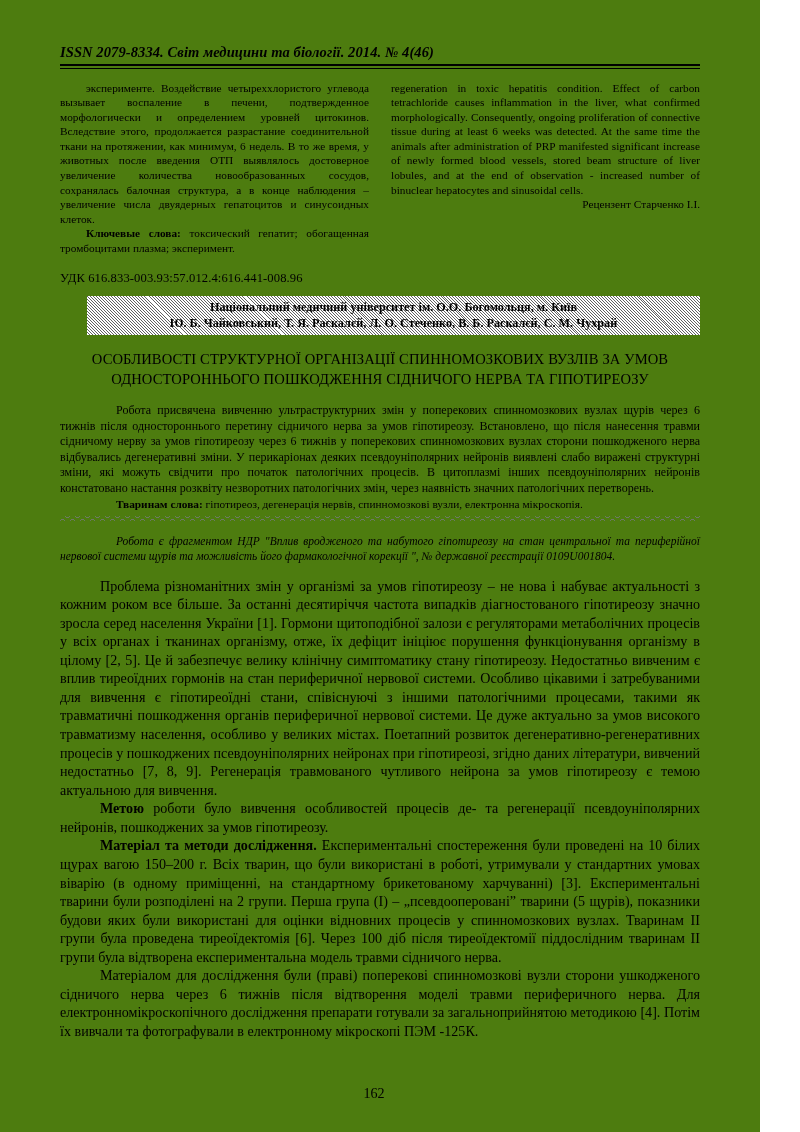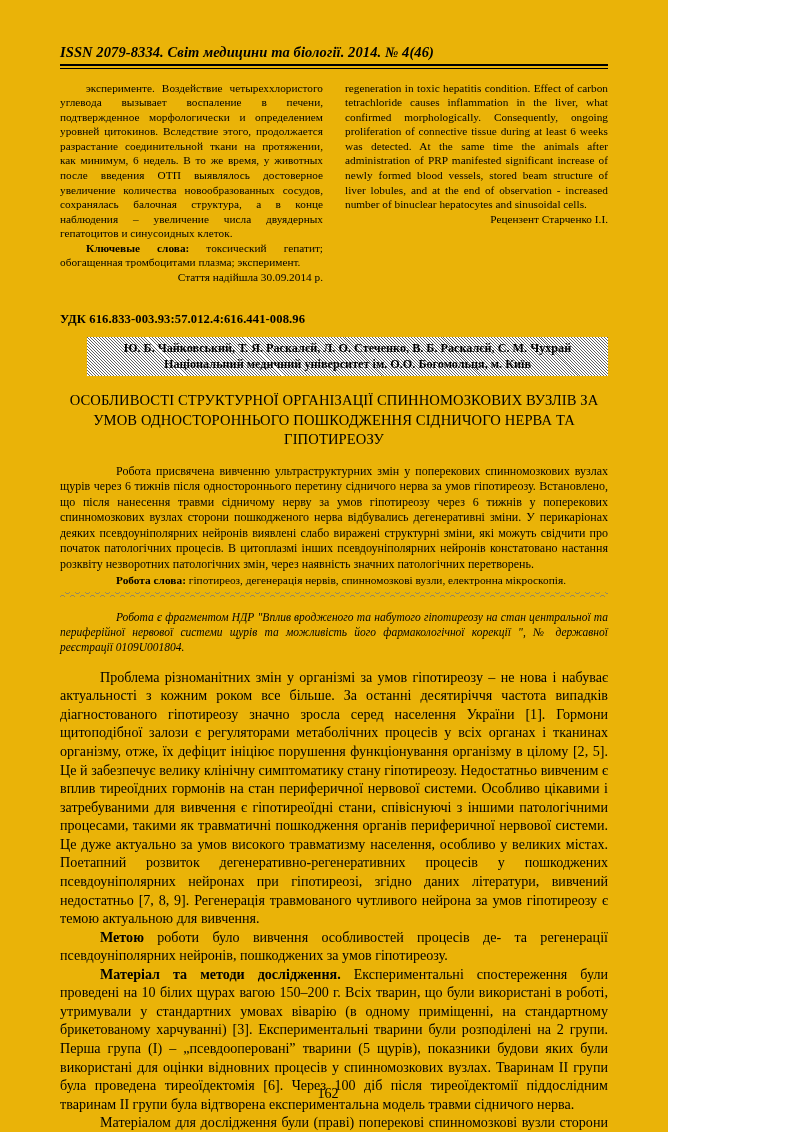--- a/index.html
+++ b/index.html
@@ -6,23 +6,23 @@
     margin: 0;
     padding: 0;
     background: #ffffff;
   }
   body {
     font-family: "Liberation Serif", "DejaVu Serif", serif;
     color: #000000;
   }
   #page {
     position: relative;
-    width: 668px;
+    width: 760px;
     height: 1132px;
-    background: #eab308;
+    background: #4d7c0f;
     overflow: hidden;
     box-sizing: border-box;
     padding: 0 60px;
   }
 
   
   .running-head {
     padding-top: 44px;
     font-style: italic;
     font-weight: bold;
@@ -56,22 +56,22 @@
     margin: 0;
   }
   .indent {
     text-indent: 26px;
   }
   .kw-lead { font-weight: bold; }
   .right-align { text-align: right; }
 
   
   .udc {
-    margin-top: 28px;
-    font-weight: bold;
+    margin-top: 16px;
+    font-weight: normal;
     font-size: 12.6px;
     letter-spacing: 0.1px;
   }
 
   
   .author-band {
     margin-top: 10px;
     margin-left: 27px;
     margin-right: 0px;
     padding: 3px 4px 4px 4px;
@@ -173,44 +173,43 @@
 <div id="page">
 
   <div class="running-head">ISSN 2079-8334. Світ медицини та біології. 2014. № 4(46)</div>
   <div class="rule-double"></div>
 
   <div class="cols">
 
     <div class="col">
       <p class="indent">эксперименте. Воздействие четыреххлористого углевода вызывает воспаление в печени, подтвержденное морфологически и определением уровней цитокинов. Вследствие этого, продолжается разрастание соединительной ткани на протяжении, как минимум, 6 недель. В то же время, у животных после введения ОТП выявлялось достоверное увеличение количества новообразованных сосудов, сохранялась балочная структура, а в конце наблюдения – увеличение числа двуядерных гепатоцитов и синусоидных клеток.</p>
       <p class="indent"><span class="kw-lead">Ключевые слова:</span><span> токсический гепатит; обогащенная тромбоцитами плазма; эксперимент.</span></p>
-      <p class="right-align">Стаття надійшла 30.09.2014 р.</p>
     </div>
 
     <div class="col">
       <p>regeneration in toxic hepatitis condition. Effect of carbon tetrachloride causes inflammation in the liver, what confirmed morphologically. Consequently, ongoing proliferation of connective tissue during at least 6 weeks was detected. At the same time the animals after administration of PRP manifested significant increase of newly formed blood vessels, stored beam structure of liver lobules, and at the end of observation - increased number of binuclear hepatocytes and sinusoidal cells.</p>
       <p class="right-align">Рецензент Старченко І.І.</p>
     </div>
 
   </div>
 
   <div class="udc">УДК 616.833-003.93:57.012.4:616.441-008.96</div>
 
   <div class="author-band">
+    <span class="line">Національний медичний університет ім. О.О. Богомольця, м. Київ</span>
     <span class="line">Ю. Б. Чайковський, Т. Я. Раскалєй, Л. О. Стеченко, В. Б. Раскалєй, С. М. Чухрай</span>
-    <span class="line">Національний медичний університет ім. О.О. Богомольця, м. Київ</span>
   </div>
 
   <div class="article-title">
     <span class="line">ОСОБЛИВОСТІ СТРУКТУРНОЇ ОРГАНІЗАЦІЇ СПИННОМОЗКОВИХ ВУЗЛІВ ЗА УМОВ</span>
     <span class="line">ОДНОСТОРОННЬОГО ПОШКОДЖЕННЯ СІДНИЧОГО НЕРВА ТА ГІПОТИРЕОЗУ</span>
   </div>
 
   <div class="abstract">Робота присвячена вивченню ультраструктурних змін у поперекових спинномозкових вузлах щурів через 6 тижнів після одностороннього перетину сідничого нерва за умов гіпотиреозу. Встановлено, що після нанесення травми сідничому нерву за умов гіпотиреозу через 6 тижнів у поперекових спинномозкових вузлах сторони пошкодженого нерва відбувались дегенеративні зміни. У перикаріонах деяких псевдоуніполярних нейронів виявлені слабо виражені структурні зміни, які можуть свідчити про початок патологічних процесів. В цитоплазмі інших псевдоуніполярних нейронів констатовано настання розквіту незворотних патологічних змін, через наявність значних патологічних перетворень.</div>
-  <div class="abstract-kw"><span class="kw-lead">Робота слова:</span><span> гіпотиреоз, дегенерація нервів, спинномозкові вузли, електронна мікроскопія.</span></div>
+  <div class="abstract-kw"><span class="kw-lead">Тваринам слова:</span><span> гіпотиреоз, дегенерація нервів, спинномозкові вузли, електронна мікроскопія.</span></div>
 
   <div class="wavy-rule"></div>
 
   <div class="funding-note">Робота є фрагментом НДР "Вплив вродженого та набутого гіпотиреозу на стан центральної та периферійної нервової системи щурів та можливість його фармакологічної корекції ", № державної реєстрації 0109U001804.</div>
 
   <div class="body-text">
     <p><span class="run-in"></span><span>Проблема різноманітних змін у організмі за умов гіпотиреозу – не нова і набуває актуальності з кожним роком все більше. За останні десятиріччя частота випадків діагностованого гіпотиреозу значно зросла серед населення України [1]. Гормони щитоподібної залози є регуляторами метаболічних процесів у всіх органах і тканинах організму, отже, їх дефіцит ініціює порушення функціонування організму в цілому [2, 5]. Це й забезпечує велику клінічну симптоматику стану гіпотиреозу. Недостатньо вивченим є вплив тиреоїдних гормонів на стан периферичної нервової системи. Особливо цікавими і затребуваними для вивчення є гіпотиреоїдні стани, співіснуючі з іншими патологічними процесами, такими як травматичні пошкодження органів периферичної нервової системи. Це дуже актуально за умов високого травматизму населення, особливо у великих містах. Поетапний розвиток дегенеративно-регенеративних процесів у пошкоджених псевдоуніполярних нейронах при гіпотиреозі, згідно даних літератури, вивчений недостатньо [7, 8, 9]. Регенерація травмованого чутливого нейрона за умов гіпотиреозу є темою актуальною для вивчення.</span></p>
     <p><span class="run-in">Метою</span><span> роботи було вивчення особливостей процесів де- та регенерації псевдоуніполярних нейронів, пошкоджених за умов гіпотиреозу.</span></p>
     <p><span class="run-in">Матеріал та методи дослідження.</span><span> Експериментальні спостереження були проведені на 10 білих щурах вагою 150–200 г. Всіх тварин, що були використані в роботі, утримували у стандартних умовах віварію (в одному приміщенні, на стандартному брикетованому харчуванні) [3]. Експериментальні тварини були розподілені на 2 групи. Перша група (І) – „псевдооперовані” тварини (5 щурів), показники будови яких були використані для оцінки відновних процесів у спинномозкових вузлах. Тваринам ІІ групи була проведена тиреоїдектомія [6]. Через 100 діб після тиреоїдектомії піддослідним тваринам ІІ групи була відтворена експериментальна модель травми сідничого нерва.</span></p>
     <p><span class="run-in"></span><span>Матеріалом для дослідження були (праві) поперекові спинномозкові вузли сторони ушкодженого сідничого нерва через 6 тижнів після відтворення моделі травми периферичного нерва. Для електронномікроскопічного дослідження препарати готували за загальноприйнятою методикою [4]. Потім їх вивчали та фотографували в електронному мікроскопі ПЭМ -125К.</span></p>

